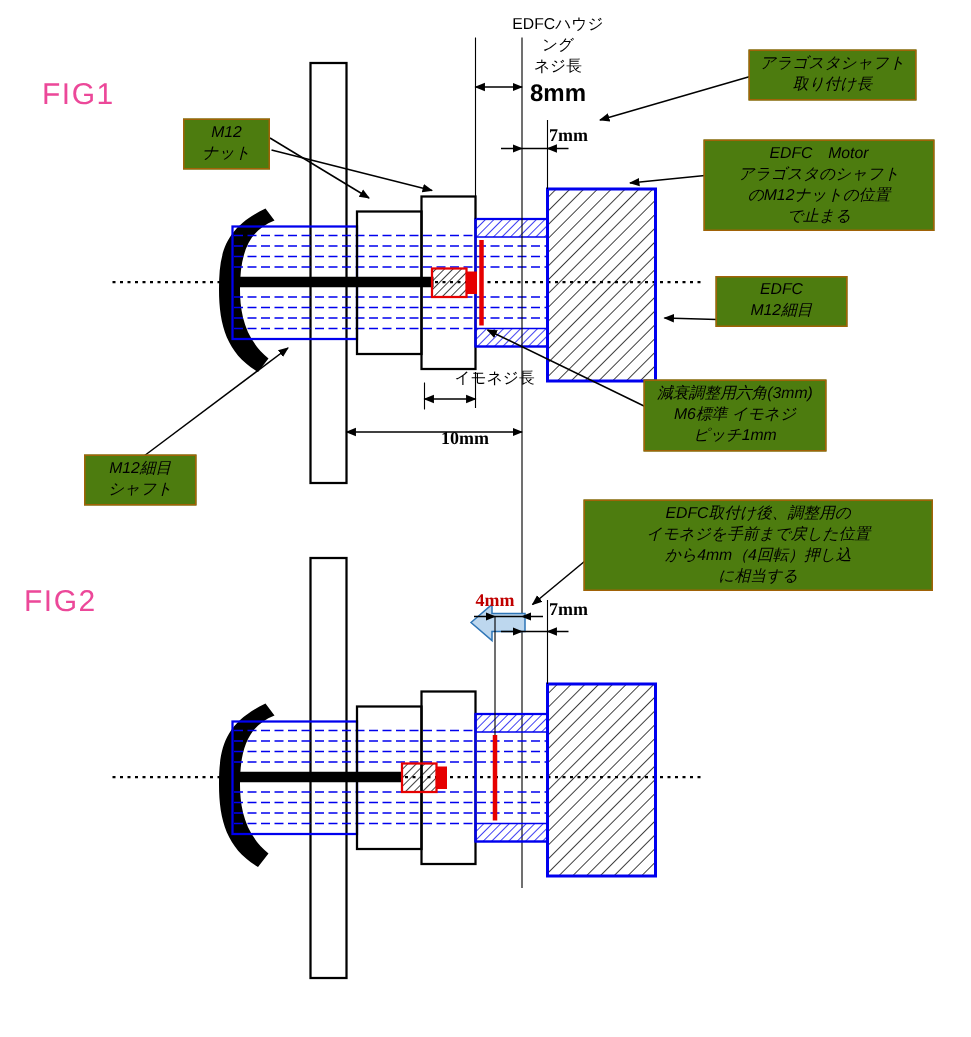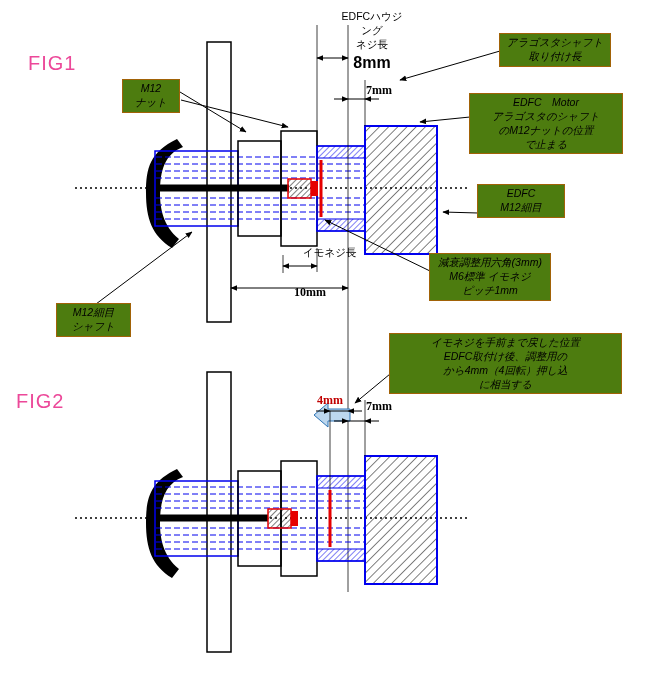--- a/index.html
+++ b/index.html
@@ -195,22 +195,22 @@
   </div>
 
   <div class="label box" style="left:56px; top:303px; width:75px;">
     <div>M12細目</div>
     <div>シャフト</div>
   </div>
 
   <div class="figtitle" style="left:16px; top:390px;">FIG2</div>
 
   <div class="label box" style="left:389px; top:333px; width:233px;">
+    <div>EDFC取付け後、調整用の</div>
     <div>イモネジを手前まで戻した位置</div>
-    <div>EDFC取付け後、調整用の</div>
     <div>から4mm（4回転）押し込</div>
     <div>に相当する</div>
   </div>
 
   <div class="dim red" style="left:317px; top:393px;">4mm</div>
 
   <div class="dim" style="left:366px; top:399px;">7mm</div>
 
 </div>
 

